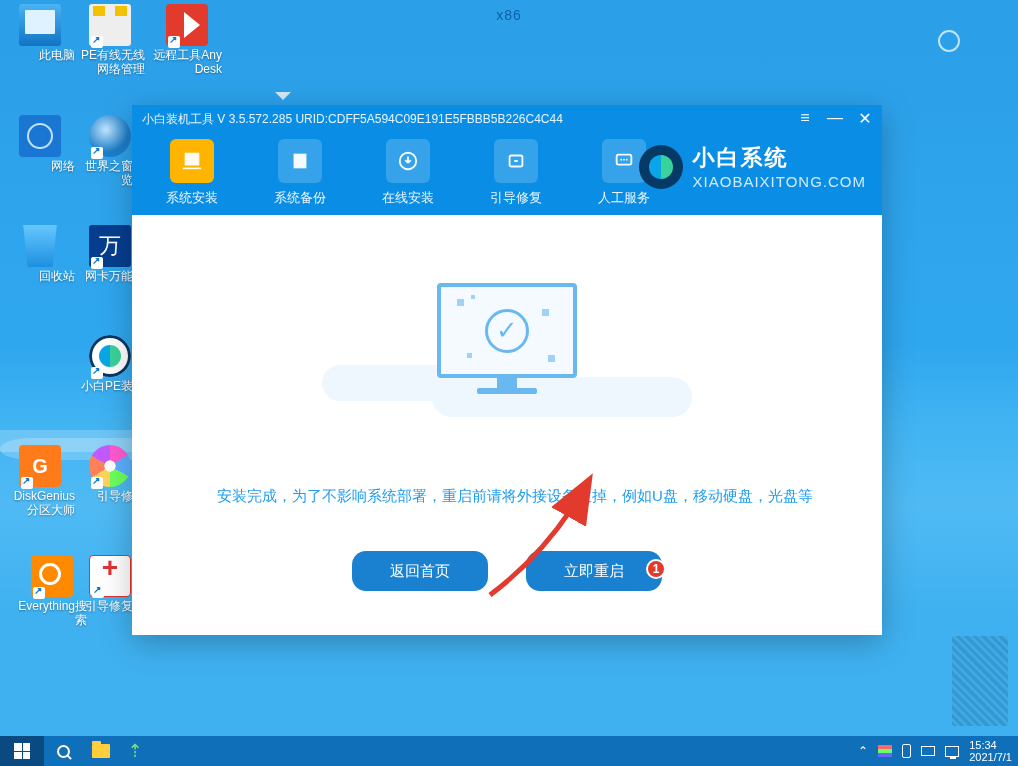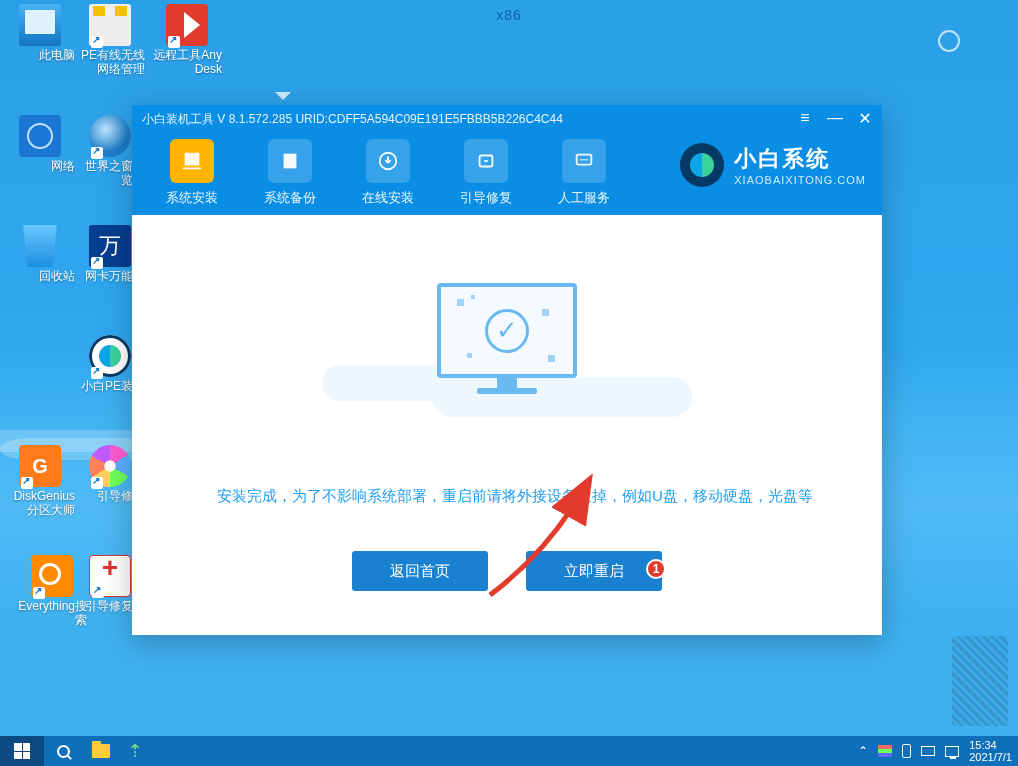--- a/index.html
+++ b/index.html
@@ -119,40 +119,40 @@
 .apptitle {
   position:absolute; left:10px; top:6px;
   font-size:12px; color:#e6f4ff;
 }
 .winctrl { position:absolute; right:8px; top:4px; display:flex; gap:12px; font-size:16px;}
 .winctrl span{cursor:pointer; width:18px; text-align:center;}
 .menuline{color:#fff;font-weight:bold;display:inline-block;width:18px;}
 .menuline::before{content:"≡";}
 
 .tabs {
-  position:absolute; left:20px; top:34px; display:flex; gap:18px;
+  position:absolute; left:20px; top:34px; display:flex; gap:28px;
 }
 .tab {
   width:80px; text-align:center; font-size:13px; color:#eaf6ff;
 }
 .tab .tic {
   width:44px;height:44px;margin:0 auto 6px;border-radius:6px;
   display:flex;align-items:center;justify-content:center;
   background:rgba(255,255,255,.18);
 }
 .tab.active .tic{background:#ffb400;}
 .tab .tic svg{width:22px;height:22px;fill:#fff;opacity:.95;}
 
 .brand {
   position:absolute; right:16px; top:38px; display:flex; align-items:center; gap:10px;
 }
 .brand .logo{width:44px;height:44px;border-radius:50%;background:#063a66;display:flex;align-items:center;justify-content:center;}
 .brand .logo .leaf{width:24px;height:24px;border-radius:50%;background:conic-gradient(#39d29a 0 50%,#0aa6e8 50% 100%);}
 .brand .txt .cn{font-size:22px;font-weight:bold;letter-spacing:2px;}
-.brand .txt .en{font-size:11px;letter-spacing:1px;color:#cfeaff;text-align:center;}
+.brand .txt .en{font-size:15px;letter-spacing:1px;color:#cfeaff;text-align:center;}
 
 .appbody {
   position:absolute; left:0; right:0; top:110px; bottom:0;
   background:#fff;
 }
 .illus {
   position:absolute; top:68px; left:0; right:0; display:flex; justify-content:center;
 }
 .monitor {
   width:150px; height:120px; position:relative;
@@ -176,21 +176,21 @@
 .cloudy.c2{width:260px;height:40px;top:162px;left:300px;}
 
 .msg {
   position:absolute; top:272px; left:0; right:0; text-align:center;
 }
 .msg .line1{color:#1e9df0;font-size:15px;padding-left:16px;}
 .msg .line2{color:#a9a9a9;font-size:13px;margin-top:8px;}
 
 .btns { position:absolute; top:336px; left:0; right:0; display:flex; justify-content:center; gap:38px;}
 .btn {
-  width:136px;height:40px;border-radius:3px;background:#1a81d0;color:#fff;
+  width:136px;height:40px;border-radius:14px;background:#1a81d0;color:#fff;
   display:flex;align-items:center;justify-content:center;font-size:15px;cursor:pointer;
   position:relative;
 }
 
 .marker {
   position:absolute; width:20px;height:20px;border-radius:50%;
   background:#e23b2e;border:2px solid #fff;color:#fff;
   display:flex;align-items:center;justify-content:center;font-size:12px;font-weight:bold;
   right:-4px;top:8px;
 }
@@ -306,21 +306,21 @@
   <div class="dicon" style="left:75px;top:555px">
       <div class="glyph g-fix">
         <span class="sc"></span>
       </div>
       <div class="label">引导修复工</div>
     </div>
 </div>
 
 <div class="appwin">
   <div class="apphead">
-    <div class="apptitle">小白装机工具 V 8.1.572.285 URID:CDFF5A594C09E191E5FBBB5B226C4C44</div>
+    <div class="apptitle">小白装机工具 V 3.5.572.285 URID:CDFF5A594C09E191E5FBBB5B226C4C44</div>
     <div class="winctrl">
       <span><span class="menuline"></span></span>
       <span>—</span>
       <span>✕</span>
     </div>
     <div class="tabs">
       <div class="tab active">
         <div class="tic">
             <svg viewBox="0 0 24 24">
               <path d="M4 3h16v14H4zM2 19h20v2H2z"></path>

